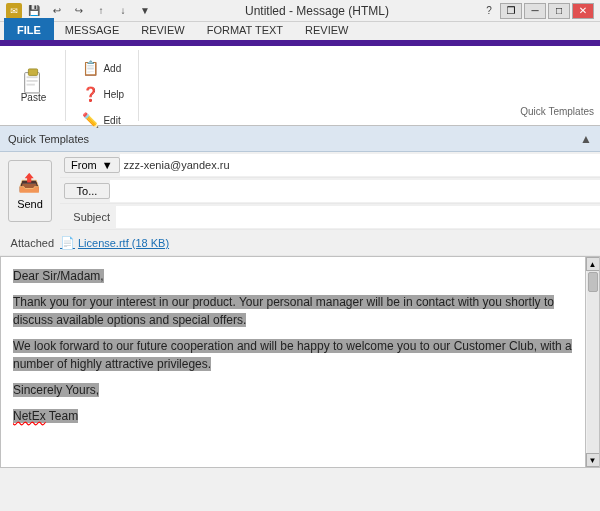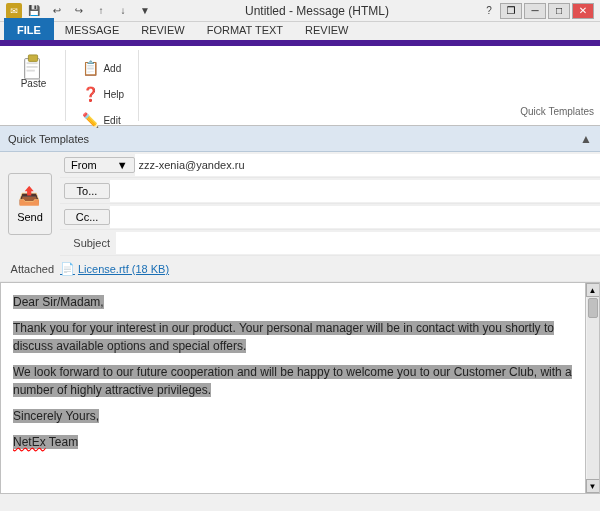--- a/index.html
+++ b/index.html
@@ -78,21 +78,21 @@
       padding: 0 8px 0 4px;
       min-width: 60px;
     }
     .ribbon-group:last-child { border-right: none; }
     .ribbon-group-label {
       font-size: 10px;
       color: #666;
       margin-top: auto;
       padding-top: 2px;
     }
-    .ribbon-btns { display: flex; gap: 2px; flex: 1; align-items: flex-start; }
+    .ribbon-btns { display: flex; gap: 2px; flex: 1; align-items: center; }
     .ribbon-btn {
       display: flex;
       flex-direction: column;
       align-items: center;
       padding: 3px 5px;
       cursor: pointer;
       border: 1px solid transparent;
       border-radius: 2px;
       font-size: 10px;
       color: #333;
@@ -155,21 +155,21 @@
     .from-btn {
       background: #f0f0f0;
       border: 1px solid #c0c0c0;
       border-radius: 2px;
       padding: 1px 6px;
       font-size: 11px;
       cursor: pointer;
       margin-left: 4px;
       display: flex;
       align-items: center;
-      gap: 20px;
+      gap: 5px;
     }
     .to-cc-btn {
       background: #f0f0f0;
       border: 1px solid #c0c0c0;
       border-radius: 2px;
       padding: 1px 8px;
       font-size: 11px;
       cursor: pointer;
       margin-left: 4px;
       min-width: 46px;
@@ -365,24 +365,20 @@
         <span>▼</span>
       </button>
       <input class="form-input" type="text" value="zzz-xenia@yandex.ru" style="">
     </div>
 
     <div class="form-row">
       <button class="to-cc-btn">To...</button>
       <input class="form-input" type="text" style="">
     </div>
 
-    <div class="form-row">
-      <button class="to-cc-btn">Cc...</button>
-      <input class="form-input" type="text" style="">
-    </div>
 
     <div class="form-row">
       <span class="form-label">Subject</span>
       <input class="form-input" type="text" style="">
     </div>
   </div>
 </div>
 
 <div class="attach-row">
   <span class="attach-label">Attached</span>

